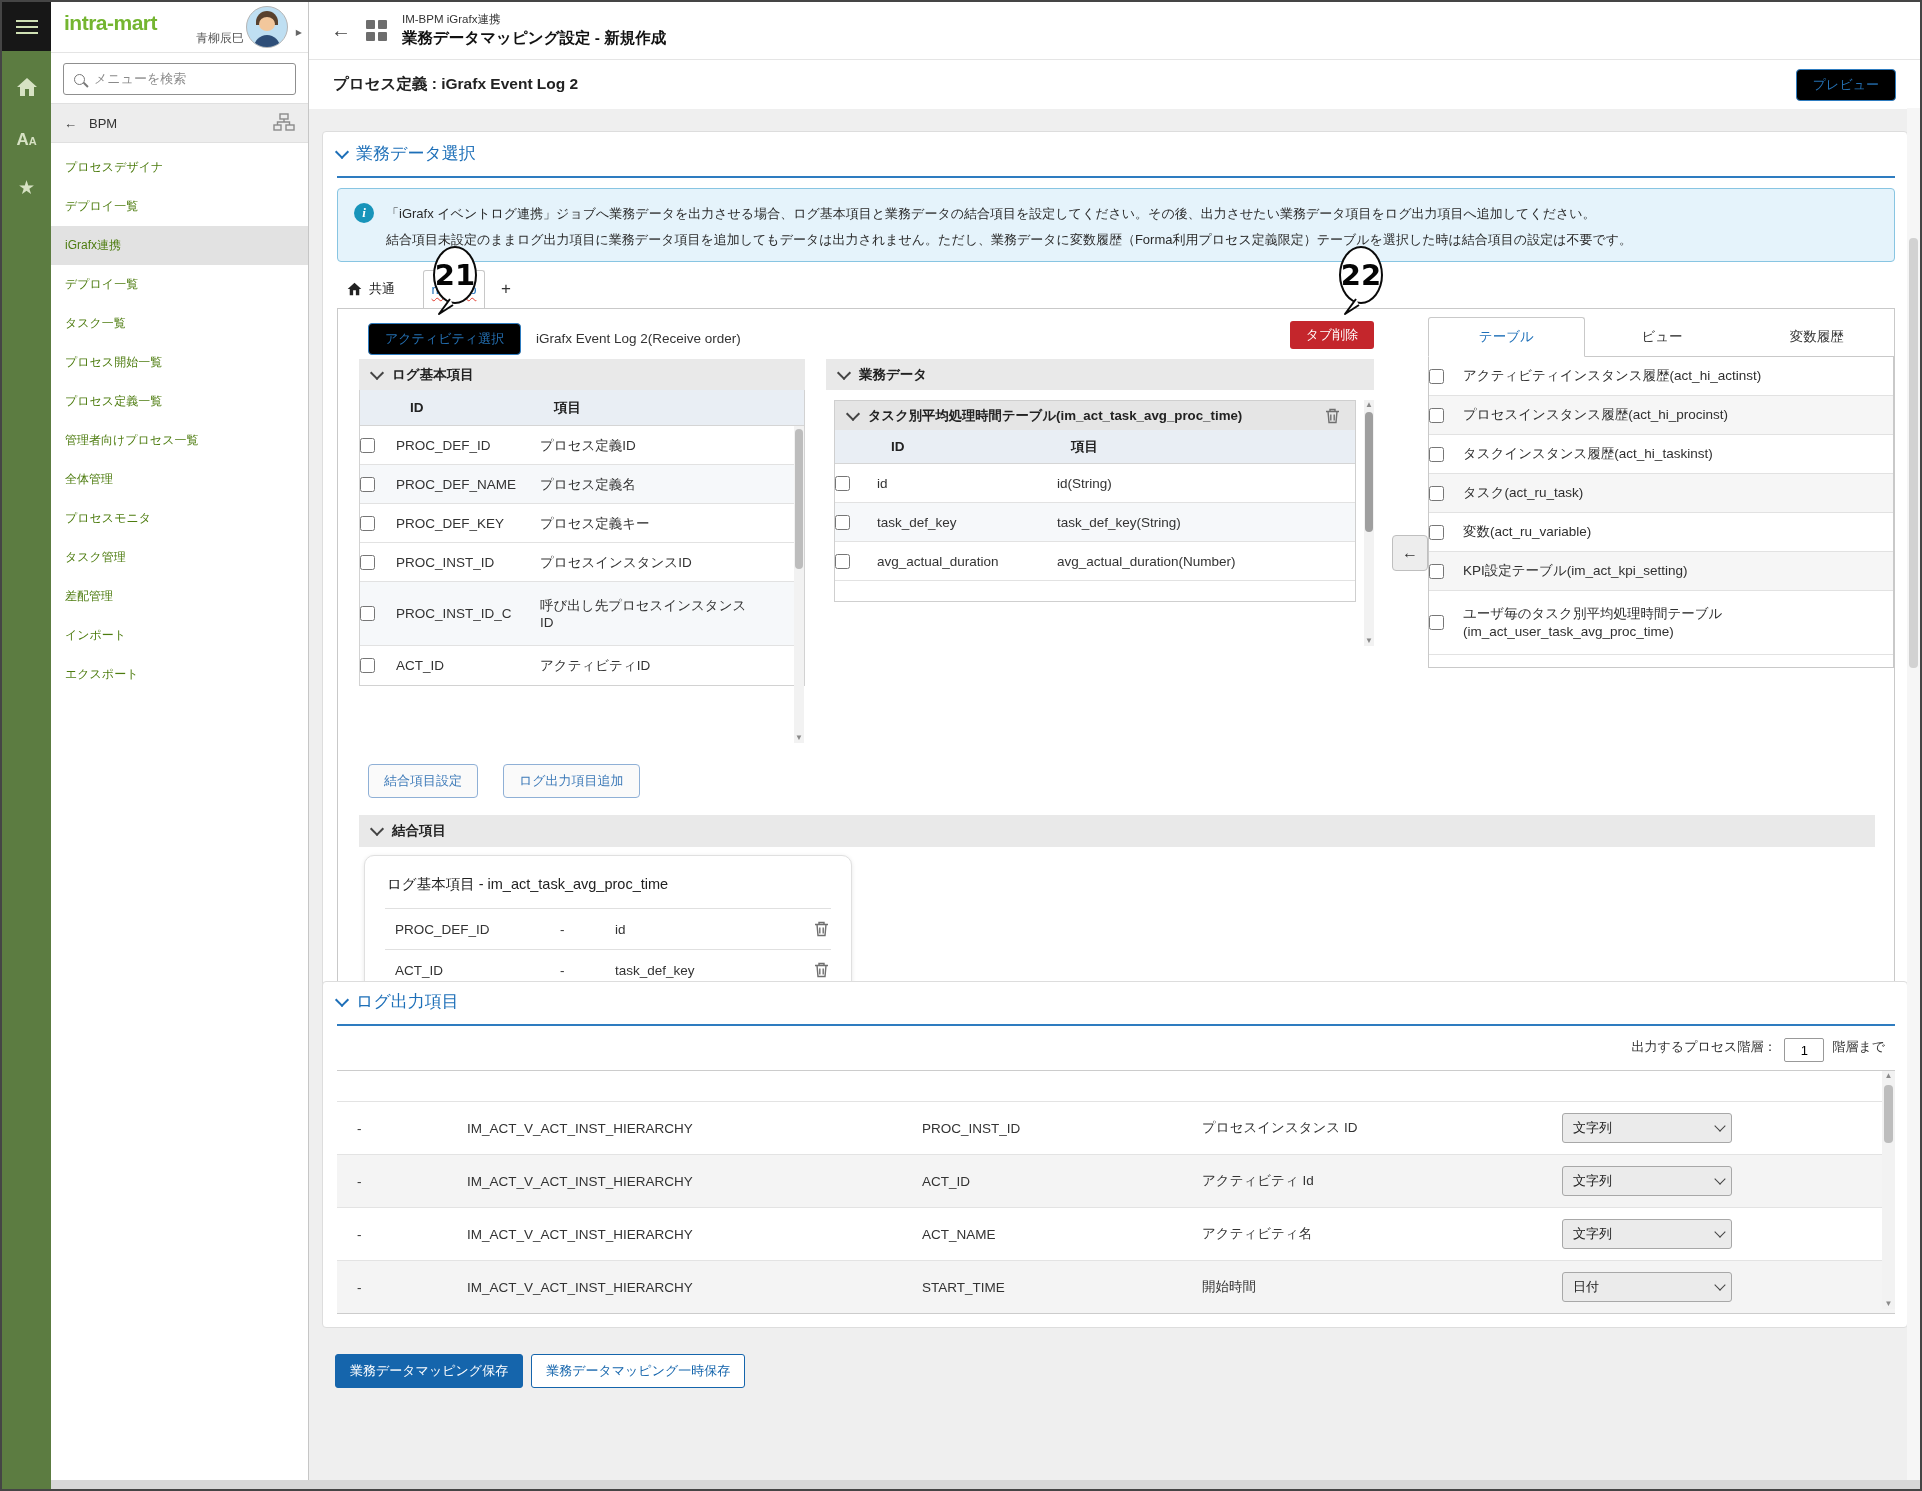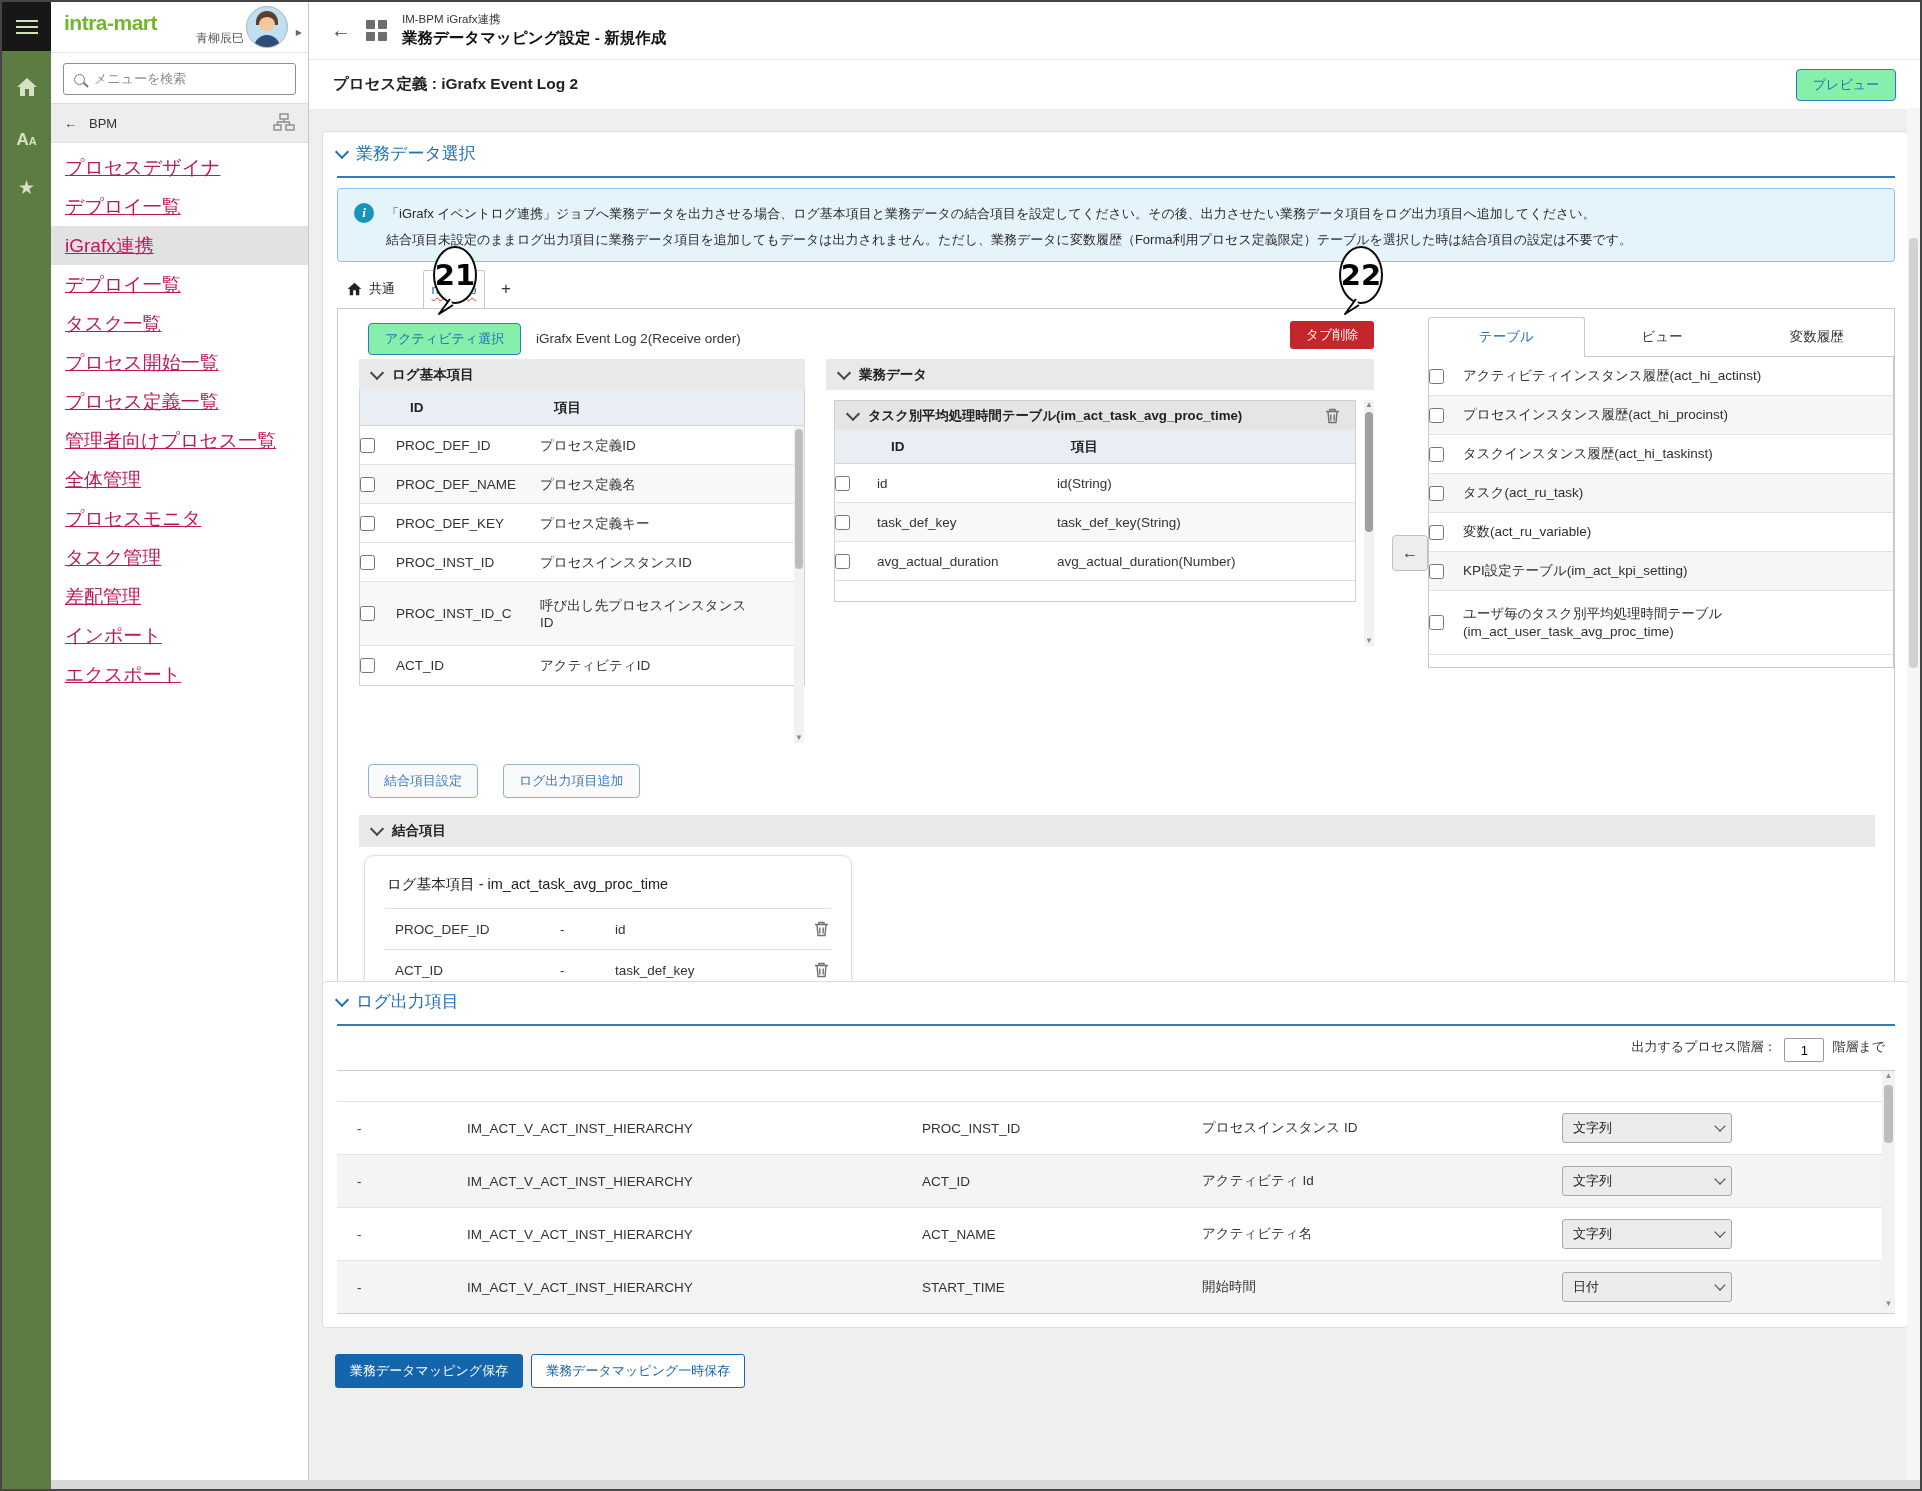--- a/index.html
+++ b/index.html
@@ -24,33 +24,33 @@
   .avatar .hair{position:absolute;top:4px;left:9px;width:22px;height:14px;border-radius:11px 11px 0 0;background:#58412e;}
   .avatar .face{position:absolute;top:10px;left:12px;width:16px;height:14px;border-radius:50%;background:#f2c79c;}
   .avatar .bod{position:absolute;bottom:-2px;left:7px;width:26px;height:14px;border-radius:13px 13px 0 0;background:#2e4e78;}
   .caret{position:absolute;right:6px;top:26px;font-size:8px;color:#666;}
   .search{margin:10px 12px 8px 12px;height:32px;border:1px solid #8f8f8f;border-radius:3px;display:flex;align-items:center;gap:9px;padding:0 10px;color:#8a8a8a;font-size:13px;box-sizing:border-box;}
   .lens{width:9px;height:9px;border:1.5px solid #777;border-radius:50%;position:relative;flex:none;}
   .lens:after{content:"";position:absolute;width:6px;height:1.5px;background:#777;transform:rotate(45deg);right:-5px;bottom:-2px;}
   .bpm-row{height:38px;background:#ededed;display:flex;align-items:center;gap:12px;padding:0 13px;font-size:13px;color:#333;border-top:1px solid #e0e0e0;border-bottom:1px solid #e0e0e0;}
   .bpm-row .tree{margin-left:auto;}
   .menu{padding-top:5px;}
-  .menu-item{height:39px;display:flex;align-items:center;padding-left:14px;font-size:19px;color:#be185d;cursor:pointer;text-decoration:underline;}
+  .menu-item{height:39px;display:flex;align-items:center;padding-left:14px;font-size:12px;color:#4d7c0f;cursor:pointer;}
   .menu-item.selected{background:#e2e2e2;}
   
   .main{position:absolute;left:307px;top:0;right:0;bottom:0;background:#efefef;}
   .app-header{height:57px;background:#fff;display:flex;align-items:center;gap:15px;padding-left:22px;border-bottom:1px solid #e5e5e5;}
   .back{font-size:20px;color:#444;cursor:pointer;}
   .gridicon{display:grid;grid-template-columns:9px 9px;grid-gap:3px;}
   .gridicon i{width:9px;height:9px;background:#6d6d6d;border-radius:1px;}
   .htitles .small{font-size:11.5px;color:#333;}
   .htitles .big{font-size:15.5px;font-weight:bold;color:#111;margin-top:1px;}
   .sub-header{height:49px;background:#fff;display:flex;align-items:center;padding:0 24px;}
   .sub-header .ptitle{font-size:15.5px;font-weight:bold;}
-  .btn-outline{background:#86efac;border:1px solid #2e7cc0;color:#2470b3;border-radius:4px;font-size:13px;padding:6px 16px;cursor:pointer;font-family:inherit;}
+  .btn-outline{background:#000000;border:1px solid #2e7cc0;color:#2470b3;border-radius:4px;font-size:13px;padding:6px 16px;cursor:pointer;font-family:inherit;}
   .preview{margin-left:auto;}
   
   .card{position:absolute;background:#fff;border:1px solid #ddd;border-radius:4px;box-sizing:border-box;}
   .sec-title{display:flex;align-items:center;gap:9px;font-size:17px;color:#1d6fb8;}
   .chev{width:8px;height:8px;border-left:2px solid #1d6fb8;border-bottom:2px solid #1d6fb8;transform:rotate(-45deg);margin-top:-4px;flex:none;}
   .chev.dark{border-color:#444;}
   .blue-line{border-bottom:2px solid #2e7cc0;}
   .infobox{background:#e5f3fb;border:1px solid #88c5e2;border-radius:4px;box-sizing:border-box;padding:12px 18px 10px 48px;position:relative;font-size:13px;color:#2b2b2b;line-height:26px;}
   .info-i{position:absolute;left:16px;top:14px;width:20px;height:20px;border-radius:50%;background:#1894ba;color:#fff;font-size:13px;font-weight:bold;display:flex;align-items:center;justify-content:center;font-family:"Liberation Serif",serif;font-style:italic;}
   .tabs-row{display:flex;align-items:flex-end;height:38px;}

